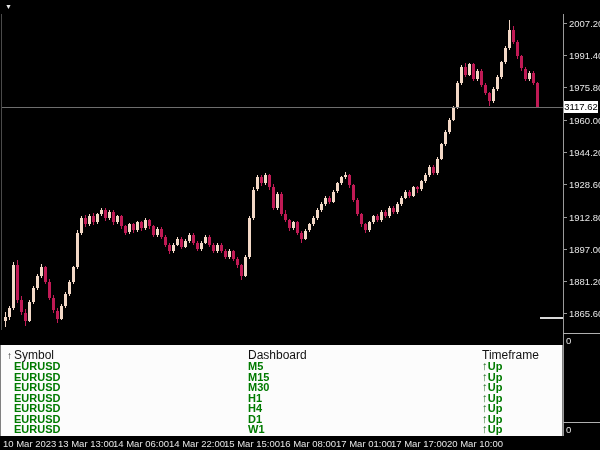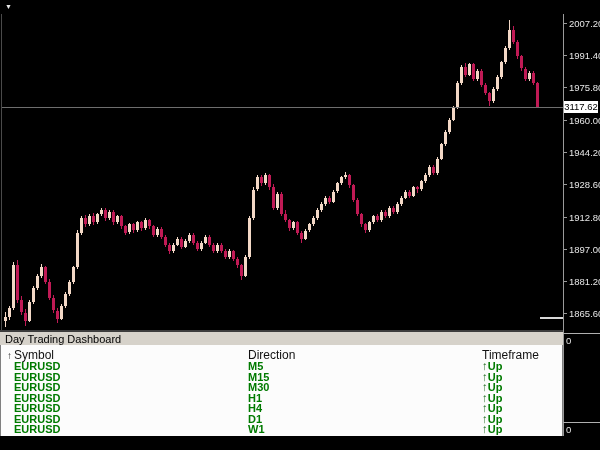--- a/index.html
+++ b/index.html
@@ -349,28 +349,25 @@
       <span class="plabel" style="top: 276px;">1881.20</span>
       <div class="ptick" style="top: 313px;"></div>
       <span class="plabel" style="top: 308px;">1865.60</span>
       <div class="price-box" style="top: 101px;">3117.62</div>
     </div>
   <div class="gutter-sep gsep-1"></div>
   <div class="gutter-sep gsep-2"></div>
   <span class="zero-label zero-1">0</span>
   <span class="zero-label zero-2">0</span>
 
-  <div class="dash-titlebar">
-    <span>Day Trading Dashboard</span>
-  </div>
 
   <div class="dash-panel">
     <span class="sort-icon">↑</span>
     <span class="col-h col-symbol">Symbol</span>
-    <span class="col-h col-timeframe">Direction</span>
+    <span class="col-h col-timeframe">Dashboard</span>
     <span class="col-h col-direction">Timeframe</span>
     <div id="dash-rows">
         <div class="dash-row" style="top: 16px;">
           <span class="cell cell-symbol">EURUSD</span>
           <span class="cell cell-timeframe">M5</span>
           <span class="cell cell-direction"><span class="dir-arrow">↑</span>Up</span>
         </div>
         <div class="dash-row" style="top: 26.5px;">
           <span class="cell cell-symbol">EURUSD</span>
           <span class="cell cell-timeframe">M15</span>
@@ -397,14 +394,25 @@
           <span class="cell cell-direction"><span class="dir-arrow">↑</span>Up</span>
         </div>
         <div class="dash-row" style="top: 79px;">
           <span class="cell cell-symbol">EURUSD</span>
           <span class="cell cell-timeframe">W1</span>
           <span class="cell cell-direction"><span class="dir-arrow">↑</span>Up</span>
         </div>
       </div>
   </div>
 
+  <div class="time-axis" id="time-axis">
+      <span class="tlabel" style="left: 3px;">10 Mar 2023</span>
+      <span class="tlabel" style="left: 58px;">13 Mar 13:00</span>
+      <span class="tlabel" style="left: 113px;">14 Mar 06:00</span>
+      <span class="tlabel" style="left: 169px;">14 Mar 22:00</span>
+      <span class="tlabel" style="left: 224px;">15 Mar 15:00</span>
+      <span class="tlabel" style="left: 280px;">16 Mar 08:00</span>
+      <span class="tlabel" style="left: 336px;">17 Mar 01:00</span>
+      <span class="tlabel" style="left: 391px;">17 Mar 17:00</span>
+      <span class="tlabel" style="left: 447px;">20 Mar 10:00</span>
+    </div>
 
 </div>
 
 </body></html>

